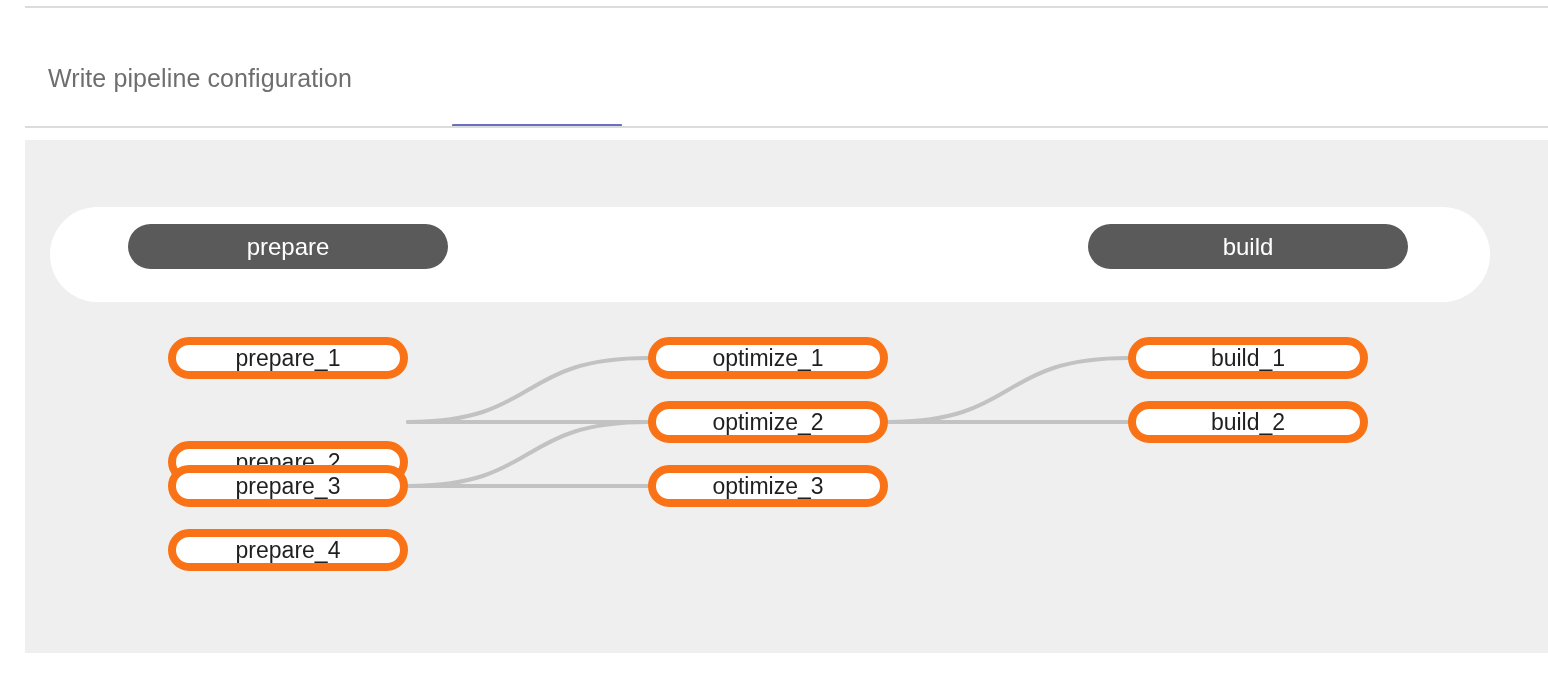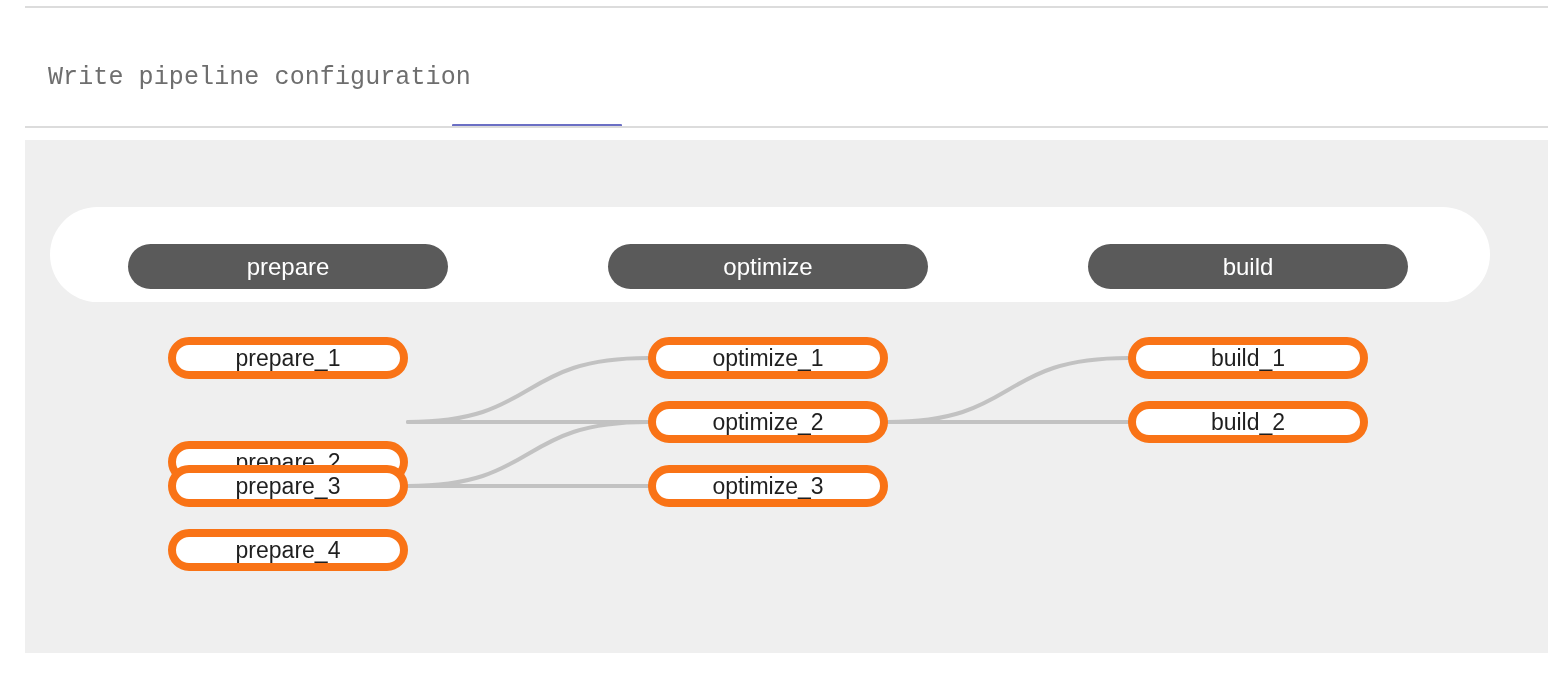--- a/index.html
+++ b/index.html
@@ -42,21 +42,21 @@
     padding-top: 22px;
     box-sizing: border-box;
     cursor: pointer;
     white-space: nowrap;
   }
   .tab-label {
     font-size: 25px;
     line-height: 32px;
     letter-spacing: 0.1px;
   }
-  .tab-inactive { left: 23px; font-family: Liberation Mono, monospace; }
+  .tab-inactive { left: 23px; }
   .tab-inactive .tab-label {
     color: #6e6e6e;
     font-weight: 400;
   }
   .tab-active { left: 427px; }
   .tab-active .tab-label {
     color: #1f1f1f;
     font-weight: 700;
   }
   .tab-underline {
@@ -92,21 +92,21 @@
     position: absolute;
     left: 25px;
     top: 67px;
     width: 1440px;
     height: 95px;
     background: #ffffff;
     border-radius: 48px;
   }
   .stage-pill {
     position: absolute;
-    top: 37px;
+    top: 17px;
     height: 45px;
     background: #5a5a5a;
     border-radius: 23px;
     display: flex;
     align-items: center;
     justify-content: center;
     cursor: pointer;
   }
   .stage-pill-label {
     color: #ffffff;
@@ -156,23 +156,20 @@
   <div class="tab-underline"></div>
 </div>
 <div class="tab-bar-rule"></div>
 
 <div class="canvas">
 
   <div class="stage-bar" id="stage-bar">
       <div class="stage-pill" style="left: 78px; width: 320px;">
         <span class="stage-pill-label">prepare</span>
       </div>
-      <div class="stage-pill" style="left: 558px; width: 320px;">
-        <span class="stage-pill-label">optimize</span>
-      </div>
       <div class="stage-pill" style="left: 1038px; width: 320px;">
         <span class="stage-pill-label">build</span>
       </div>
     </div>
 
   <svg class="edges" id="edges-svg" viewBox="0 0 1523 513" preserveAspectRatio="none">
       <path d="M 383 282 C 515 282, 491 218, 623 218" fill="none" stroke="#c2c2c2" stroke-width="4" stroke-linecap="round"></path>
       <path d="M 383 282 C 515 282, 491 282, 623 282" fill="none" stroke="#c2c2c2" stroke-width="4" stroke-linecap="round"></path>
       <path d="M 383 346 C 515 346, 491 282, 623 282" fill="none" stroke="#c2c2c2" stroke-width="4" stroke-linecap="round"></path>
       <path d="M 383 346 C 515 346, 491 346, 623 346" fill="none" stroke="#c2c2c2" stroke-width="4" stroke-linecap="round"></path>

